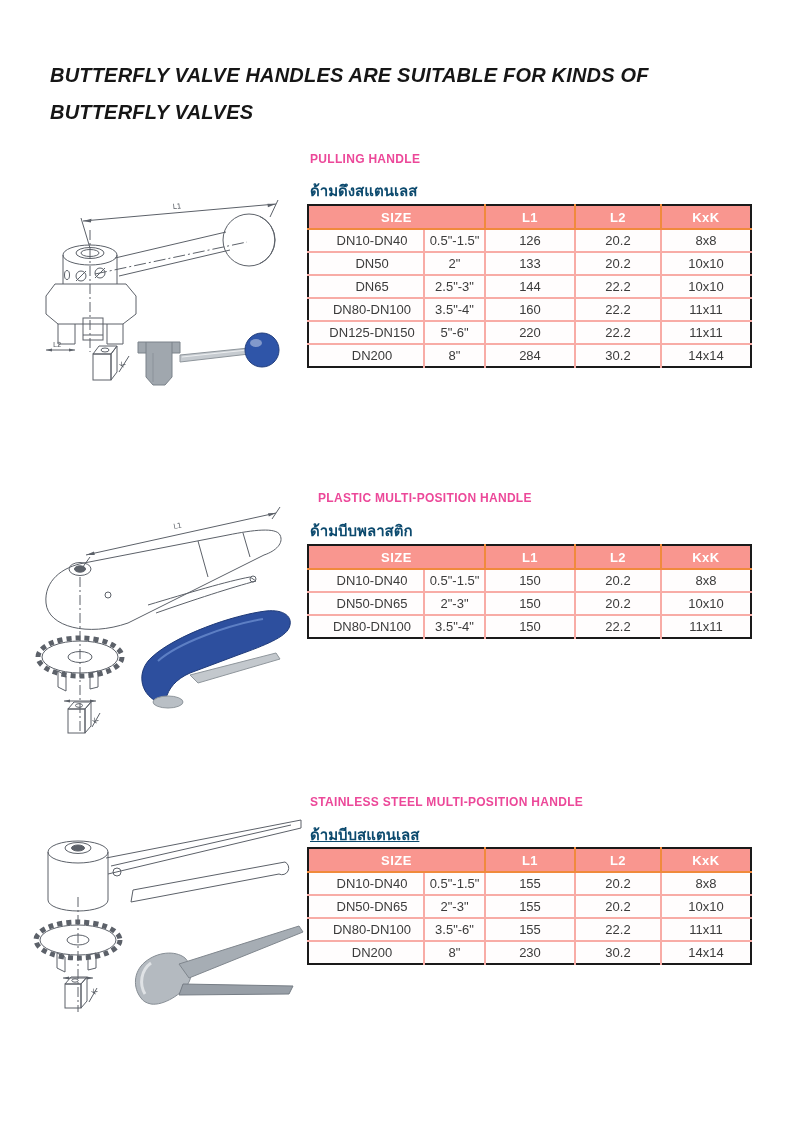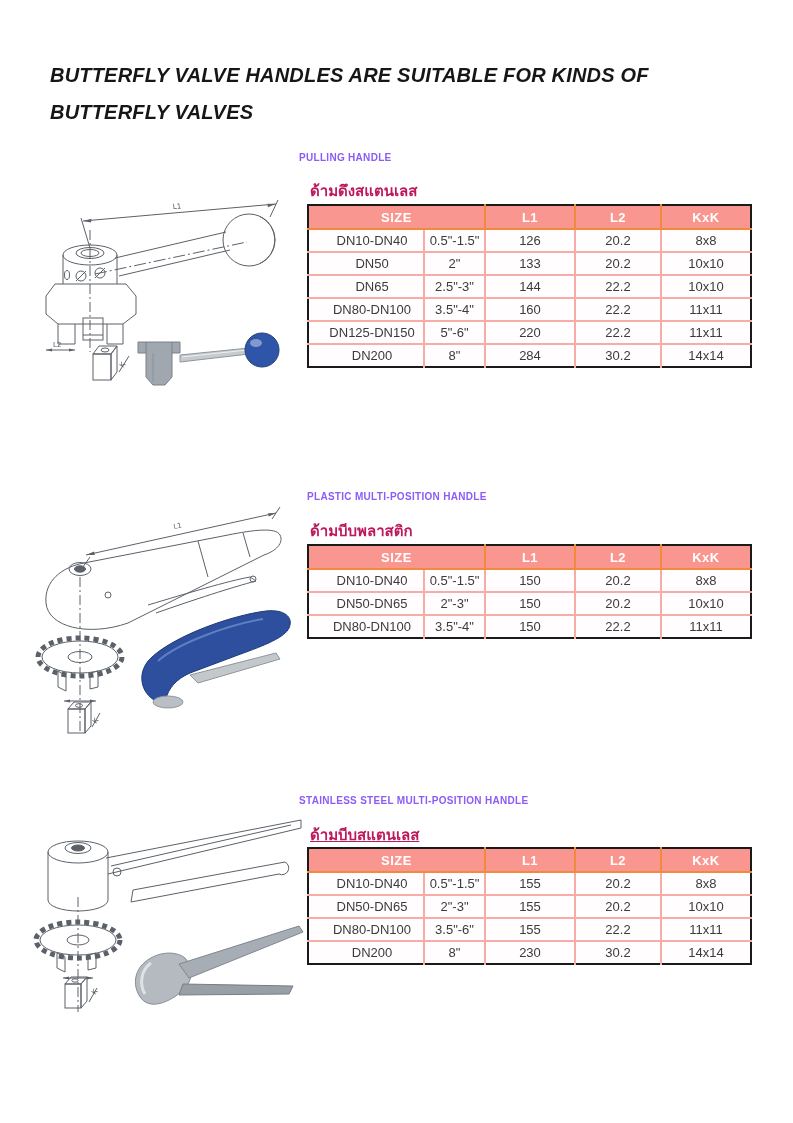--- a/index.html
+++ b/index.html
@@ -17,25 +17,25 @@
     position:relative;width:793px;height:1123px;background:#ffffff;
     margin:0 auto;overflow:hidden;
   }
   .title{
     position:absolute;left:50px;top:57px;width:700px;
     font-size:20px;font-weight:800;line-height:37px;color:#161616;
     letter-spacing:.2px;
     font-style:italic;
   }
   .sec-heading{
-    position:absolute;left:299px;font-size:10px;font-weight:800;
-    color:#8b5cf6;letter-spacing:.3px;
+    position:absolute;left:310px;font-size:12px;font-weight:800;
+    color:#ec4899;letter-spacing:.3px;
   }
   .sec-thai{
-    position:absolute;left:310px;font-size:15px;font-weight:bold;color:#be185d;
+    position:absolute;left:310px;font-size:15px;font-weight:bold;color:#0c4a6e;
   }
   .spec-table{
     position:absolute;left:307px;width:443px;border-collapse:collapse;
     table-layout:fixed;background:#fff;border:2px solid var(--table-border);
     font-size:13px;color:#3b3b3b;
   }
   .spec-table th{
     background:var(--header-bg);color:#ffffff;font-weight:bold;font-size:13px;
     letter-spacing:.5px;height:24px;border:2px solid var(--header-line);
     border-top:none;text-align:center;

